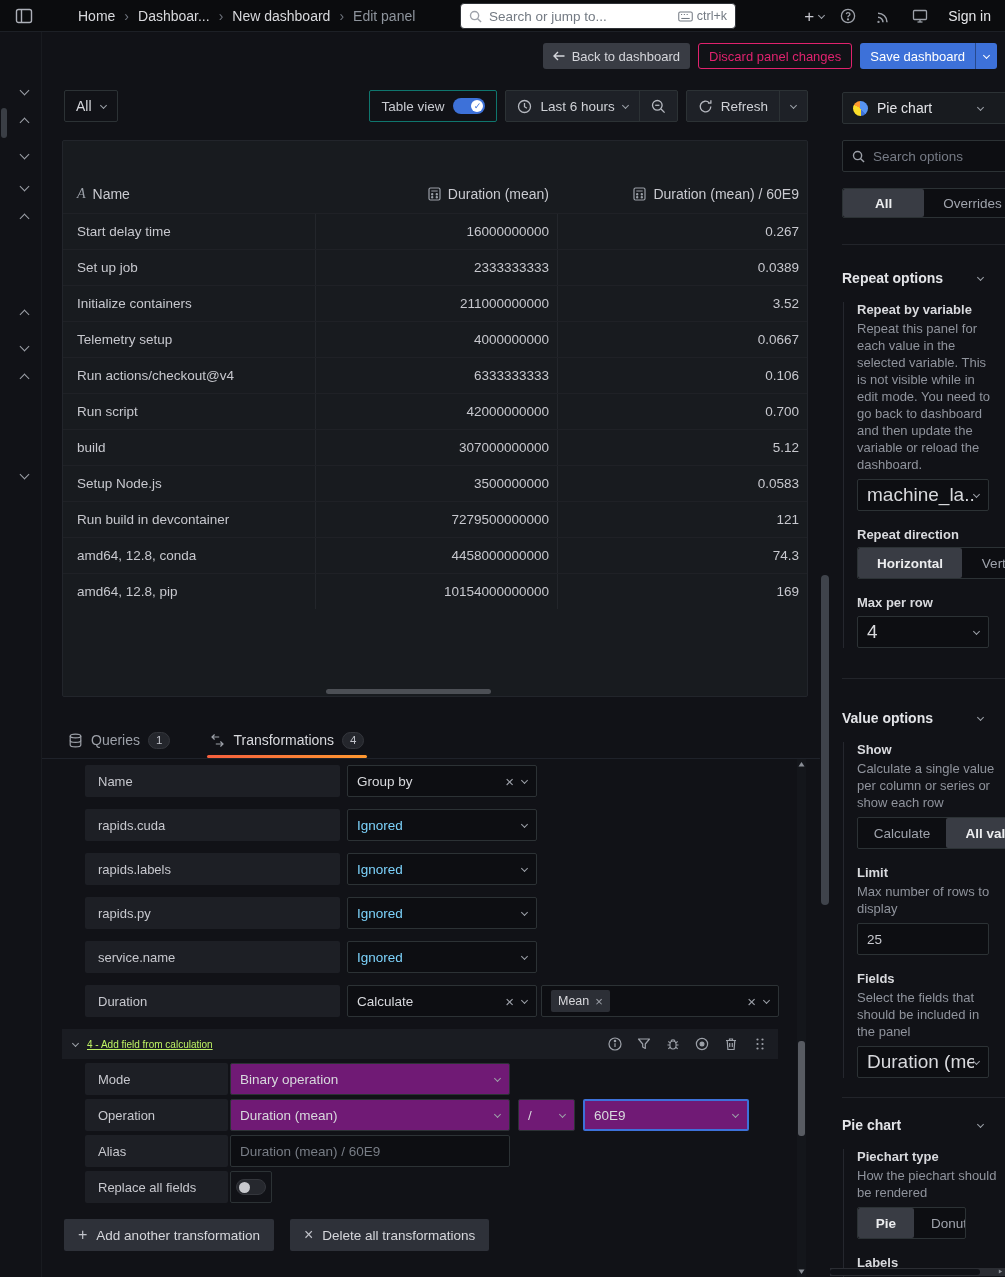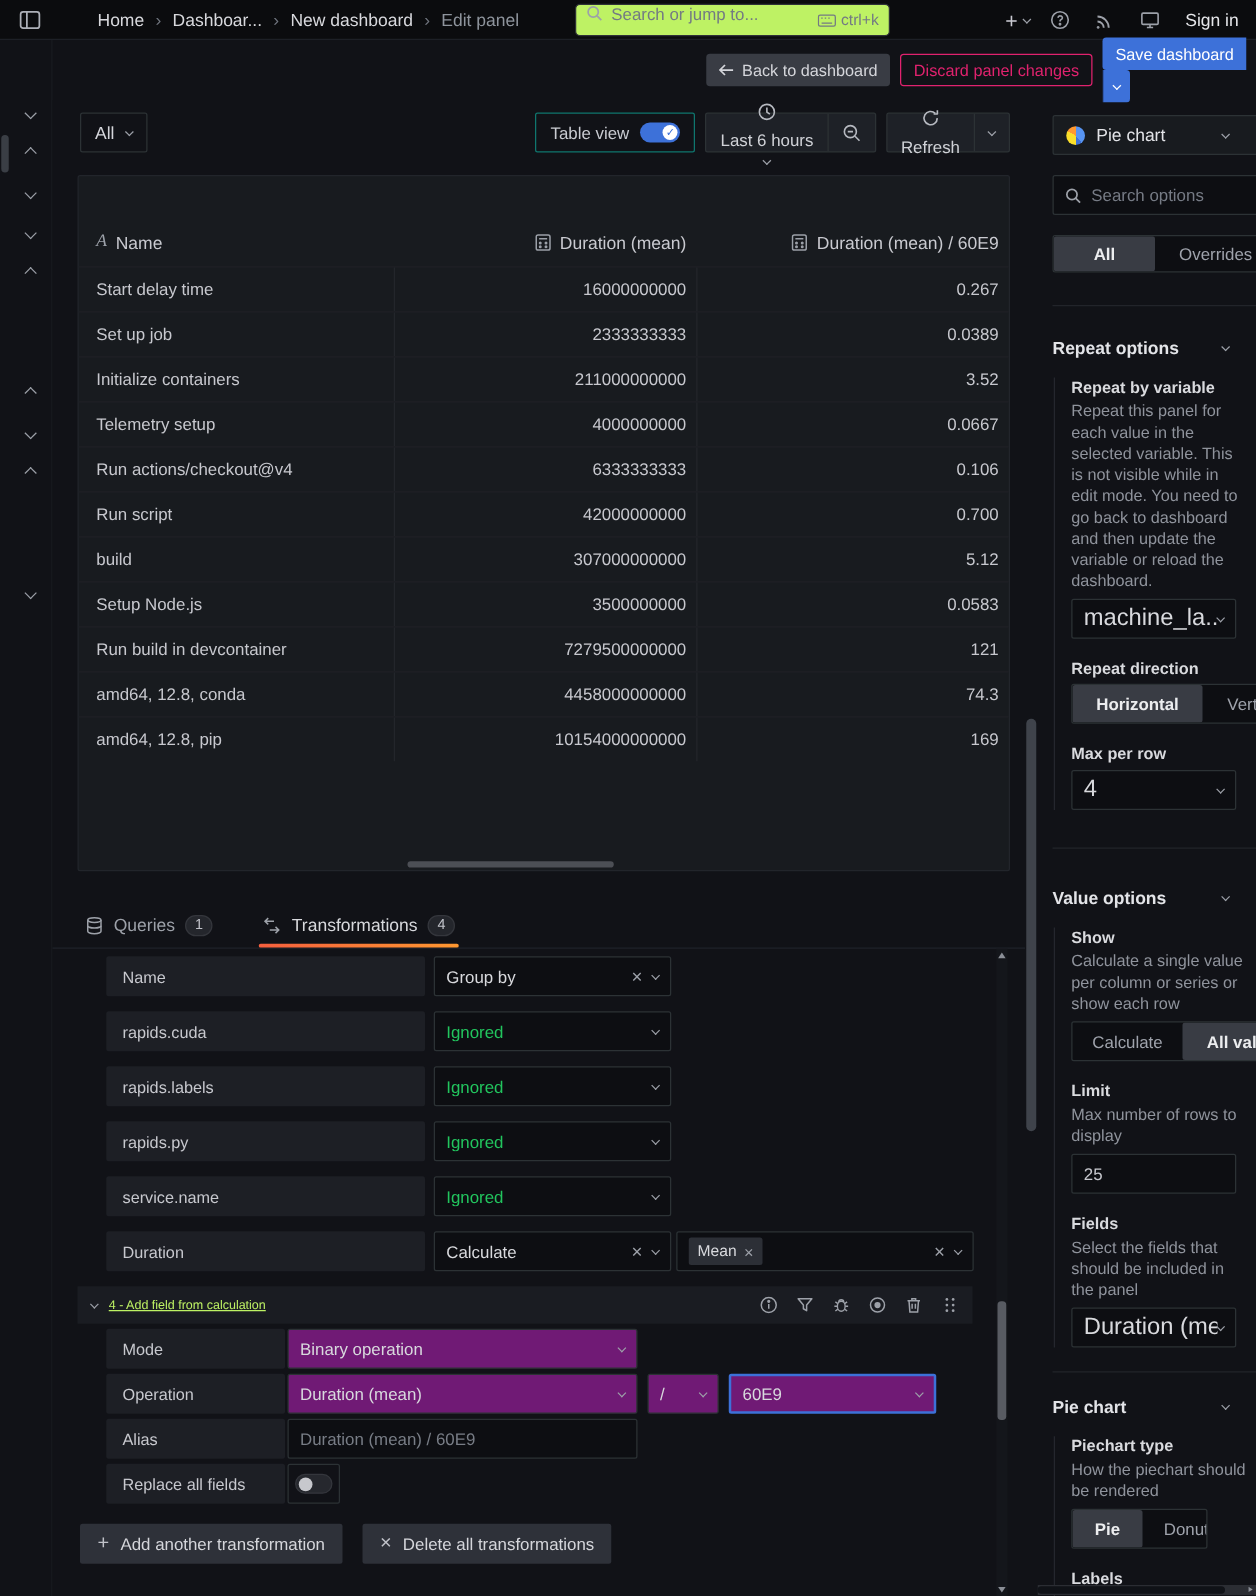--- a/index.html
+++ b/index.html
@@ -13,56 +13,56 @@
   .xicon { color:#9da1a9; font-size:15px; line-height:1; cursor:pointer; }
   svg { display:block; }
 
   
   #topnav { position:absolute; left:0; top:0; width:1005px; height:32px; background:#0b0c0e; border-bottom:1px solid #1d2026; display:flex; align-items:center; }
   .nav-toggle { position:absolute; left:15px; top:7px; width:18px; height:18px; color:#adb0b8; cursor:pointer; }
   .crumbs { position:absolute; left:78px; top:0; height:32px; display:flex; align-items:center; gap:9px; font-size:14px; }
   .crumb { color:#d8d9dd; cursor:pointer; white-space:nowrap; }
   .crumb.current { color:#8e949c; cursor:default; }
   .crumb-sep { color:#6f747d; font-size:14px; }
-  .searchbox { position:absolute; left:460px; top:3px; width:252px; height:26px; background:#bef264; border:1px solid #2f3237; border-radius:4px; display:flex; padding:0 8px; gap:7px; cursor:text; }
+  .searchbox { position:absolute; left:460px; top:3px; width:276px; height:26px; background:#ffffff; border:1px solid #2f3237; border-radius:4px; display:flex; align-items:center; padding:0 8px; gap:7px; cursor:text; }
   .searchbox .ph { color:#737a83; font-size:13.5px; flex:1; white-space:nowrap; overflow:hidden; }
   .kbd-hint { display:flex; align-items:center; gap:4px; color:#737a83; font-size:12.5px; }
   .nav-right { position:absolute; right:0; top:0; height:32px; display:flex; align-items:center; }
   .plusbtn { display:flex; align-items:center; gap:5px; color:#c9cad1; cursor:pointer; margin-right:16px; }
   .plusbtn .plus { font-size:17px; line-height:1; }
   .plusbtn .chv { width:5px; height:5px; margin-top:-2px; color:#9da1a9; }
   .navicon { width:16px; height:16px; color:#9da1a9; margin-right:20px; cursor:pointer; }
   .signin { color:#e6e7ea; font-size:14px; margin-right:14px; cursor:pointer; white-space:nowrap; }
 
   
   #actionsbar { position:absolute; left:0; top:32px; width:1005px; height:48px; background:#111217; display:flex; align-items:center; justify-content:flex-end; gap:8px; padding-right:8px; }
   .btn { height:26px; display:inline-flex; align-items:center; border-radius:3px; padding:0 10px; font-size:13px; cursor:pointer; white-space:nowrap; }
   .btn-back { background:#393c44; color:#d5d6db; gap:7px; }
   .btn-discard { background:transparent; border:1px solid #e0226e; color:#e0226e; }
-  .btn-save-group { display:flex;flex-direction:column; }
+  .btn-save-group { display:flex; }
   .btn-save { background:#3d71d9; color:#fff; border-radius:3px 0 0 3px; }
   .btn-save-caret { background:#3d71d9; border-left:1px solid rgba(0,0,0,.35); width:22px; height:26px; display:flex; align-items:center; justify-content:center; border-radius:0 3px 3px 0; color:#fff; cursor:pointer; }
   .btn-save-caret .chv { width:5px; height:5px; margin-top:-2px; }
 
   
   #leftrail { position:absolute; left:0; top:32px; width:42px; height:1245px; background:#111217; border-right:1px solid #191b20; color:#9da1a9; }
   #leftrail .pill { position:absolute; left:1px; top:76px; width:6px; height:30px; background:#3a3e45; border-radius:3px; }
 
   
   #main { position:absolute; left:42px; top:80px; width:778px; height:1197px; background:#111217; }
   .toolbar { position:absolute; left:22px; right:12px; top:10px; height:32px; display:flex; align-items:center; }
   .dd-outline { height:32px; border:1px solid #2c3235; border-radius:2px; display:inline-flex; align-items:center; gap:9px; padding:0 11px; color:#d5d6db; font-size:14px; cursor:pointer; background:transparent; }
   .dd-outline .chv { width:5px; height:5px; margin-top:-2px; color:#9da1a9; }
   .toolbar-right { margin-left:auto; display:flex; align-items:center; gap:8px; }
   .tv-box { height:32px; border:1px solid #0f766e; border-radius:2px; display:flex; align-items:center; gap:9px; padding:0 11px; }
   .tv-box .lbl { color:#c9cbd1; font-size:13.5px; }
   .toggle-on { width:32px; height:16px; border-radius:8px; background:#3d71d9; position:relative; cursor:pointer; flex:none; }
   .toggle-on .knob { position:absolute; right:2px; top:2px; width:12px; height:12px; background:#fff; border-radius:50%; display:flex; align-items:center; justify-content:center; color:#3d71d9; font-size:9px; font-weight:bold; }
   .btn-group { display:flex; border:1px solid #2c3235; border-radius:2px; background:#1e2127; height:32px; }
-  .btn-group .seg { display:flex; align-items:center; gap:8px; padding:0 11px; color:#d0d2d7; font-size:13.5px; cursor:pointer;flex-direction:column; }
+  .btn-group .seg { display:flex; align-items:center; gap:8px; padding:0 11px; color:#d0d2d7; font-size:13.5px; cursor:pointer; }
   .btn-group .seg + .seg { border-left:1px solid #2c3235; }
   .btn-group .chv { width:5px; height:5px; margin-top:-2px; color:#9da1a9; }
   .icon14 { width:15px; height:15px; color:#b6b9c0; flex:none; }
 
   
   .panel { position:absolute; left:20px; top:60px; width:746px; height:557px; background:#181b1f; border:1px solid #22252b; border-radius:2px; padding:34px 0 0 0; overflow:hidden; }
   .thead { display:flex; height:38px; align-items:center; font-size:14px; color:#c9cad0; }
   .thead .hc { display:flex; align-items:center; gap:7px; padding:0 14px; cursor:pointer; }
   .thead .hc.num { justify-content:flex-end; padding-right:8px; }
   .c0 { width:252px; flex:none; }
@@ -83,21 +83,21 @@
   .tab .badge { height:17px; padding:0 7px; border:1px solid #34363c; background:#24262c; border-radius:9px; font-size:11.5px; color:#c0c2c9; display:flex; align-items:center; }
   .tab.active::after { content:""; position:absolute; left:0; right:0; bottom:0; height:3px; background:linear-gradient(90deg,#f55f3e,#ff9830); border-radius:2px; }
 
   
   .transform { position:absolute; left:0; right:0; top:679px; bottom:0; }
   .t-rows { padding:6px 0 0 43px; }
   .t-row { display:flex; margin-bottom:12px; height:32px; }
   .t-label { width:255px; flex:none; background:#1d1f25; display:flex; align-items:center; padding:0 13px; color:#c7c8ce; font-size:13px; margin-right:7px; border-radius:2px; }
   .t-select { width:190px; flex:none; background:#0d0e12; border:1px solid #2c3235; border-radius:2px; display:flex; align-items:center; padding:0 9px; cursor:pointer; }
   .sel-val { font-size:13.5px; color:#d8d9dd; flex:1; white-space:nowrap; overflow:hidden; }
-  .sel-val.muted { color:#22c55e; }
+  .sel-val.muted { color:#7dd3fc; }
   .sel-icons { display:flex; align-items:center; gap:8px; color:#9da1a9; }
   .sel-icons .chv { width:5px; height:5px; margin-top:-2px; }
   .t-multi { width:238px; flex:none; margin-left:4px; background:#0d0e12; border:1px solid #2c3235; border-radius:2px; display:flex; align-items:center; padding:0 9px; gap:6px; cursor:pointer; }
   .chip { background:#2c2f36; border-radius:2px; height:22px; display:flex; align-items:center; gap:6px; padding:0 7px; font-size:12.5px; color:#d8d9dd; }
   .chip .chipx { color:#9da1a9; font-size:13px; }
   .t-section { margin:9px 0 0 20px; width:716px; height:30px; background:#1a1c22; display:flex; align-items:center; padding:0 11px; gap:9px; }
   .t-section .chv { width:5px; height:5px; margin-top:-2px; color:#9da1a9; cursor:pointer; }
   .t-section .ttl { color:#bef264; font-size:10px; cursor:pointer;text-decoration:underline; }
   .t-section .acts { margin-left:auto; display:flex; align-items:center; gap:15px; color:#9da1a9; }
   .t-section .acts svg { width:14px; height:14px; cursor:pointer; }

